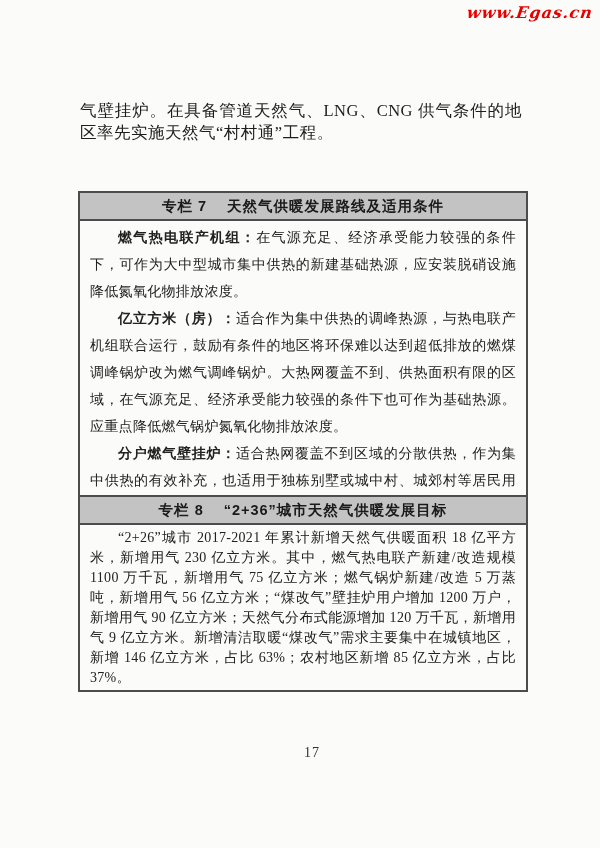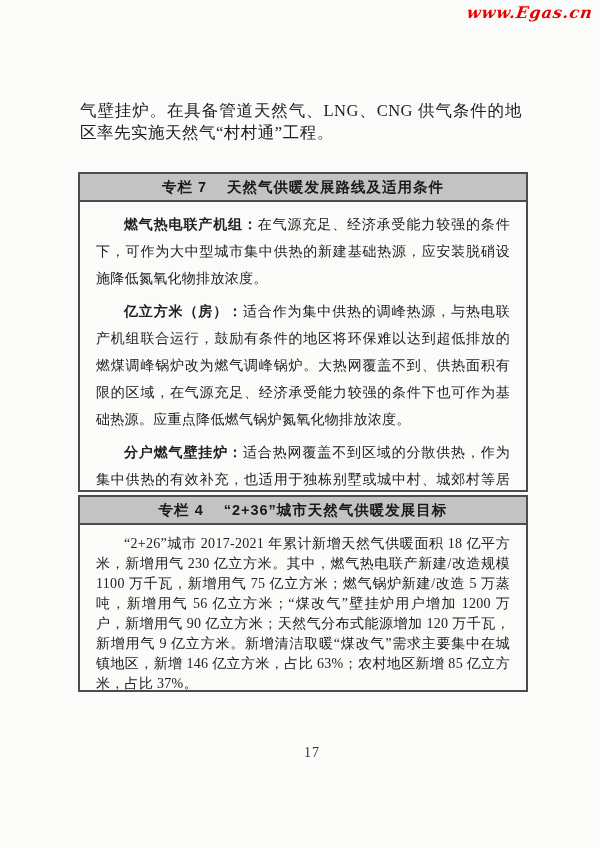--- a/index.html
+++ b/index.html
@@ -26,41 +26,41 @@
     font-size:16.5px; line-height:22px;
     text-align:justify; letter-spacing:0.5px;
     color:#1d1d1d;
   }
   .box {
     position:absolute; left:78px; width:450px;
     box-sizing:border-box;
     border:2px solid #4c4c4c;
     background:#fbfbf9;
   }
-  .box-7 { top:172px; height:320px; }
+  .box-7 { top:191px; height:320px; }
   .box-8 { top:495px; height:197px; }
   .box-header {
     background:#c3c3c3;
     border-bottom:2px solid #4c4c4c;
     text-align:center;
     font-family:"Liberation Sans","DejaVu Sans",sans-serif;
     font-weight:bold; font-size:14.5px;
     color:#1a1a1a;
     padding:4px 0 3px;
     letter-spacing:1px;
   }
   .box-label { margin-right:20px; }
   .box-body {
     padding:3px 10px 0 10px;
     font-size:14px; line-height:27px;
     text-align:justify; color:#212121;
     letter-spacing:0.3px;
   }
   .box-8 .box-body { line-height:20px; }
-  .box-body p { margin:6px; text-indent:2em; }
+  .box-body p { margin:0; text-indent:2em; }
   .lead { font-weight:bold; }
   .page-number {
     position:absolute; left:0; right:0; top:745px;
     text-align:center;
     font-size:14px; color:#333;
     letter-spacing:1px;
     font-family:"Liberation Serif","DejaVu Serif",serif;
     padding-left:24px;
   }
 </style>
@@ -79,21 +79,21 @@
     </div>
     <div class="box-body">
       <p><span class="lead">燃气热电联产机组：</span><span>在气源充足、经济承受能力较强的条件下，可作为大中型城市集中供热的新建基础热源，应安装脱硝设施降低氮氧化物排放浓度。</span></p>
       <p><span class="lead">亿立方米（房）：</span><span>适合作为集中供热的调峰热源，与热电联产机组联合运行，鼓励有条件的地区将环保难以达到超低排放的燃煤调峰锅炉改为燃气调峰锅炉。大热网覆盖不到、供热面积有限的区域，在气源充足、经济承受能力较强的条件下也可作为基础热源。应重点降低燃气锅炉氮氧化物排放浓度。</span></p>
       <p><span class="lead">分户燃气壁挂炉：</span><span>适合热网覆盖不到区域的分散供热，作为集中供热的有效补充，也适用于独栋别墅或城中村、城郊村等居民用户分散的区域。</span></p>
     </div>
   </div>
 
   <div class="box box-8">
     <div class="box-header">
-      <span class="box-label">专栏 4</span><span class="box-title">“2+36”城市天然气供暖发展目标</span>
+      <span class="box-label">专栏 8</span><span class="box-title">“2+36”城市天然气供暖发展目标</span>
     </div>
     <div class="box-body">
       <p><span class="lead"></span><span>“2+26”城市 2017-2021 年累计新增天然气供暖面积 18 亿平方米，新增用气 230 亿立方米。其中，燃气热电联产新建/改造规模 1100 万千瓦，新增用气 75 亿立方米；燃气锅炉新建/改造 5 万蒸吨，新增用气 56 亿立方米；“煤改气”壁挂炉用户增加 1200 万户，新增用气 90 亿立方米；天然气分布式能源增加 120 万千瓦，新增用气 9 亿立方米。新增清洁取暖“煤改气”需求主要集中在城镇地区，新增 146 亿立方米，占比 63%；农村地区新增 85 亿立方米，占比 37%。</span></p>
     </div>
   </div>
 
   <div class="page-number">17</div>
 
 </div>
 

